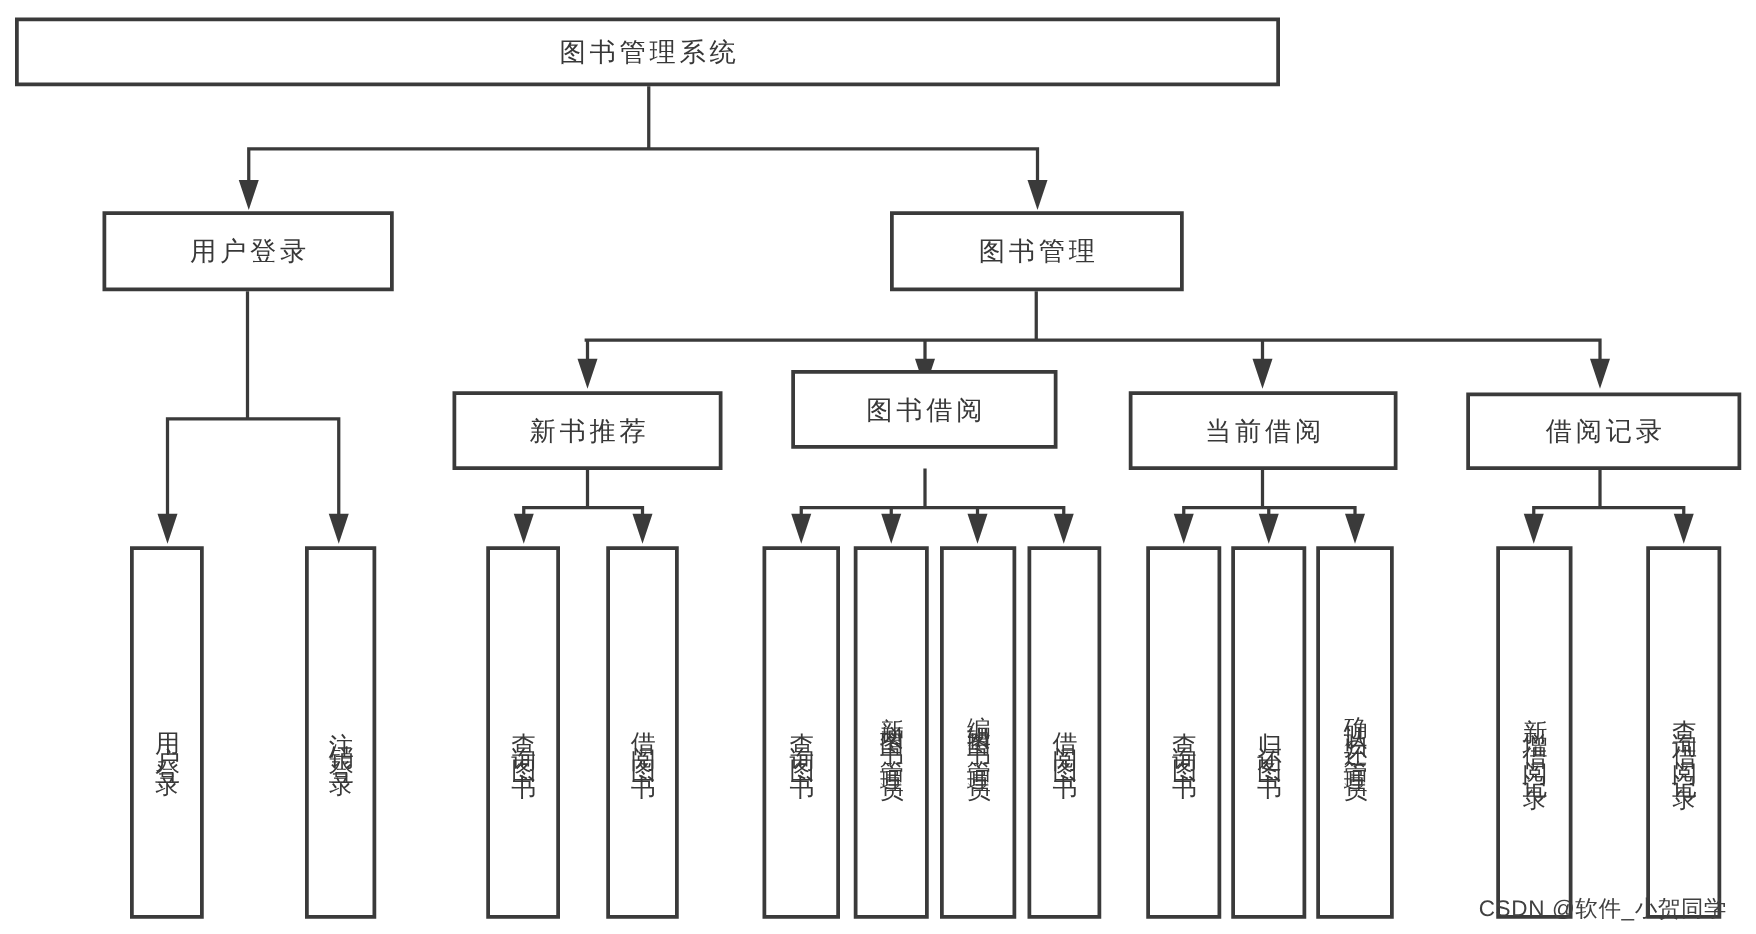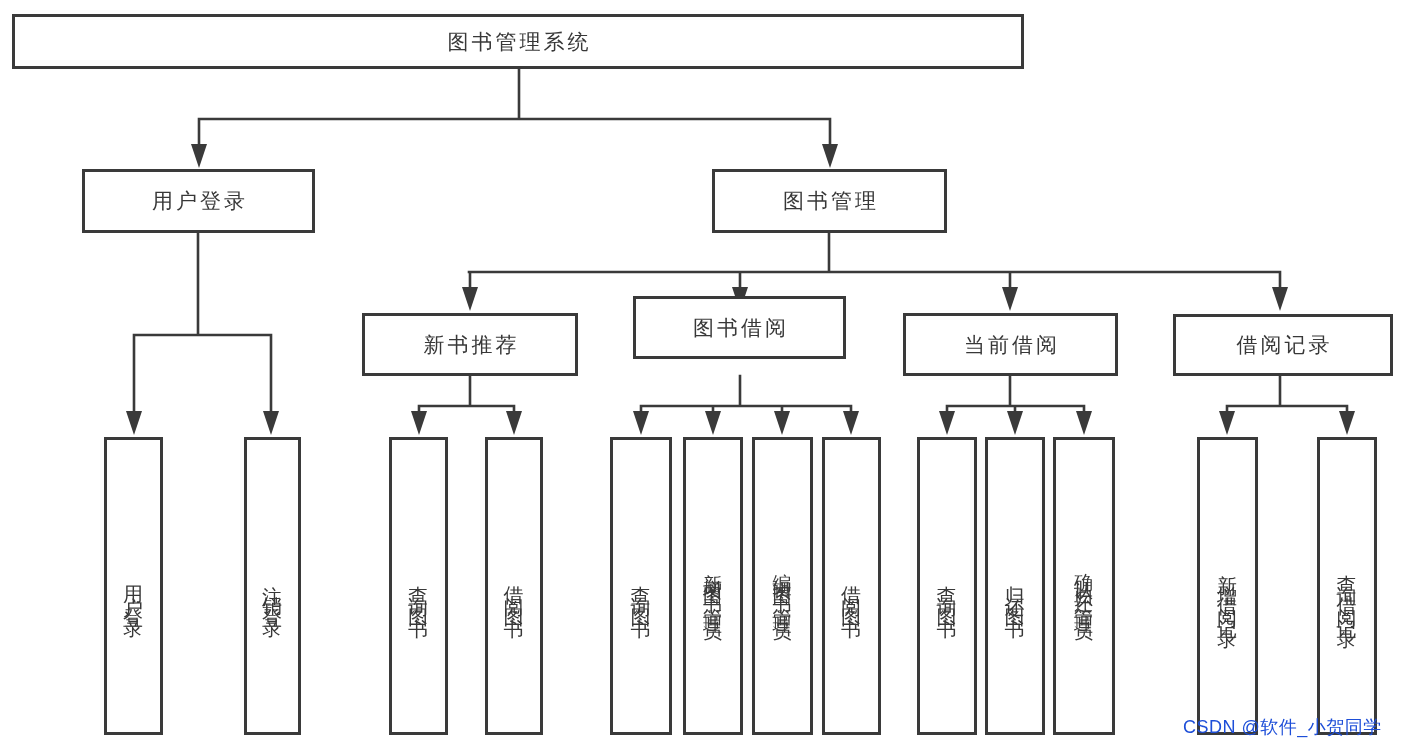--- a/index.html
+++ b/index.html
@@ -45,21 +45,21 @@
     font-size: 19px;
     letter-spacing: 7px;
     padding-top: 7px;
   }
   #watermark {
     position: absolute;
     left: 1183px;
     top: 715px;
     font-size: 18px;
     letter-spacing: 0.5px;
-    color: #1d4ed8;
+    color: #404040;
     white-space: nowrap;
     z-index: 2;
   }
 </style>
 </head>
 <body>
 
 <div id="canvas">
 
   <svg id="wires" width="1405" height="747" viewBox="0 0 1405 747">

